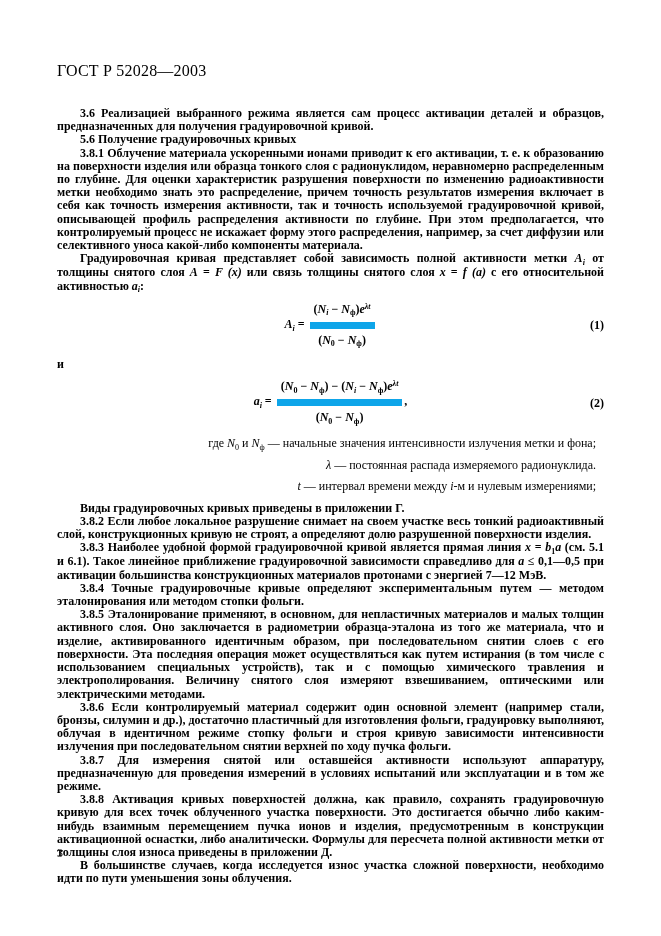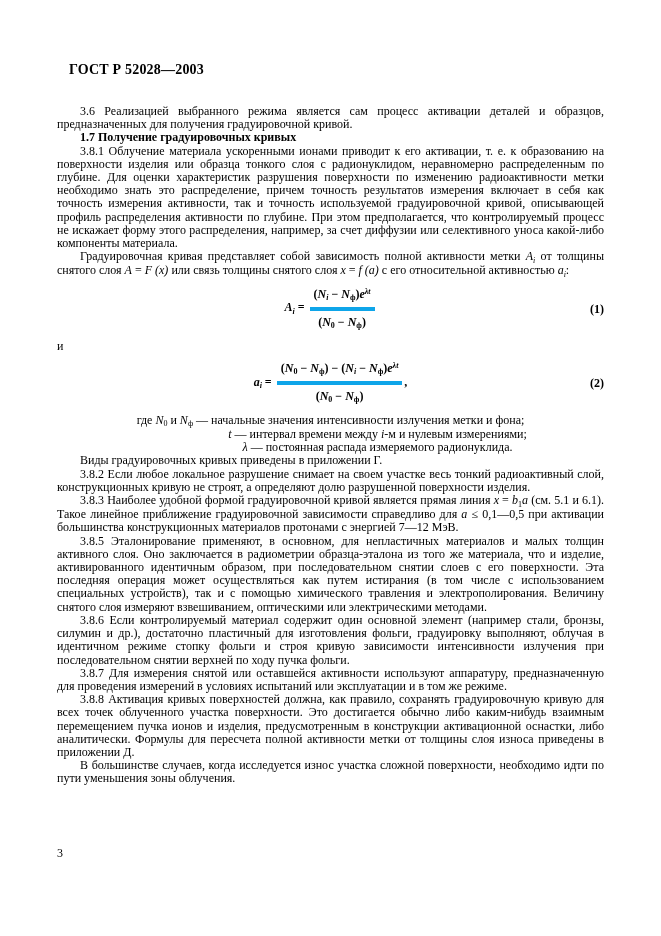--- a/index.html
+++ b/index.html
@@ -13,31 +13,32 @@
     font-family: "Liberation Serif", serif;
     overflow: hidden;
   }
   .content {
     position: absolute;
     left: 57px;
     top: 62px;
     width: 547px;
   }
   .doc-header {
-    font-size: 14px;
-    font-weight: bold;
-    margin: 0 0 27px 12px;
+    font-size: 16px;
+    font-weight: normal;
+    margin: 0 0 27px 0;
     letter-spacing: 0.2px;
   }
   .para {
     margin: 0;
     font-size: 12px;
     line-height: 13.2px;
     text-align: justify;
     text-indent: 23px;
+    font-weight: bold;
   }
   .para.noindent { text-indent: 0; }
   .para.bold { font-weight: bold; }
   .it { font-style: italic; }
   .bd { font-weight: bold; }
   .rs { font-size: 8px; position: relative; top: 2.5px; }
   .rp { font-size: 8px; position: relative; top: -4px; }
   .eqrow {
     position: relative;
     margin: 5px 0 6px 0;
@@ -45,55 +46,55 @@
     line-height: 20px;
     font-weight: bold;
   }
   .eqmid { display: block; text-align: center; }
   .frac {
     display: inline-block;
     vertical-align: middle;
     text-align: center;
     margin: 0 2px;
   }
-  .fnum { display: block; padding: 0 4px 1px 4px; border-bottom: 4px solid #0ea5e9; }
+  .fnum { display: block; padding: 0 4px 1px 4px; border-bottom: 7px solid #0ea5e9; }
   .fden { display: block; padding: 1px 4px 0 4px; }
   .eqnum {
     position: absolute;
     right: 0;
     top: 50%;
     transform: translateY(-50%);
     font-size: 12px;
   }
   .defs { margin: 0; }
   .defline {
-    margin: 0;
+    margin: 8px;
     font-size: 12px;
     line-height: 13.2px;
-    text-align: center;
+    text-align: right;
   }
   .defline.hang { padding-left: 94px; }
   .footer-num {
     position: absolute;
     top: 846px;
     font-size: 12px;
   }
   .footer-left { left: 57px; }
   .footer-center { left: 0; width: 661px; text-align: center; }
 </style>
 </head>
 <body>
 
 <div class="page">
   <div class="content">
 
     <div class="doc-header">ГОСТ Р 52028—2003</div>
 
     <p class="para"><span>3.6 Реализацией выбранного режима является сам процесс активации деталей и образцов, предназначенных для получения градуировочной кривой.</span></p>
-    <p class="para bold"><span class="bd">1.7 Получение градуировочных кривых</span></p>
+    <p class="para bold"><span class="bd">5.6 Получение градуировочных кривых</span></p>
     <p class="para"><span>3.8.1 Облучение материала ускоренными ионами приводит к его активации, т. е. к образованию на поверхности изделия или образца тонкого слоя с радионуклидом, неравномерно распределенным по глубине. Для оценки характеристик разрушения поверхности по изменению радиоактивности метки необходимо знать это распределение, причем точность результатов измерения включает в себя как точность измерения активности, так и точность используемой градуировочной кривой, описывающей профиль распределения активности по глубине. При этом предполагается, что контролируемый процесс не искажает форму этого распределения, например, за счет диффузии или селективного уноса какой-либо компоненты материала.</span></p>
     <p class="para"><span>Градуировочная кривая представляет собой зависимость полной активности метки </span><span class="it">A</span><span class="it rs">i</span><span> от толщины снятого слоя </span><span class="it">A</span><span> = </span><span class="it">F (x)</span><span> или связь толщины снятого слоя </span><span class="it">x</span><span> = </span><span class="it">f (a)</span><span> с его относительной активностью </span><span class="it">a</span><span class="it rs">i</span><span>:</span></p>
 
     <div class="eqrow">
       <span class="eqmid">
         <span><span class="it">A</span><span class="it rs">i</span><span> = </span></span><span class="frac"><span class="fnum"><span>(</span><span class="it">N</span><span class="it rs">i</span><span> − </span><span class="it">N</span><span class="rs">ф</span><span>)</span><span class="it">e</span><span class="it rp">λt</span></span><span class="fden"><span>(</span><span class="it">N</span><span class="rs">0</span><span> − </span><span class="it">N</span><span class="rs">ф</span><span>)</span></span></span><span></span>
       </span>
       <span class="eqnum">(1)</span>
     </div>
 
@@ -101,27 +102,28 @@
 
     <div class="eqrow">
       <span class="eqmid">
         <span><span class="it">a</span><span class="it rs">i</span><span> = </span></span><span class="frac"><span class="fnum"><span>(</span><span class="it">N</span><span class="rs">0</span><span> − </span><span class="it">N</span><span class="rs">ф</span><span>) − (</span><span class="it">N</span><span class="it rs">i</span><span> − </span><span class="it">N</span><span class="rs">ф</span><span>)</span><span class="it">e</span><span class="it rp">λt</span></span><span class="fden"><span>(</span><span class="it">N</span><span class="rs">0</span><span> − </span><span class="it">N</span><span class="rs">ф</span><span>)</span></span></span><span><span>,</span></span>
       </span>
       <span class="eqnum">(2)</span>
     </div>
 
     <div class="defs">
       <p class="defline"><span>где </span><span class="it">N</span><span class="rs">0</span><span> и </span><span class="it">N</span><span class="rs">ф</span><span> — начальные значения интенсивности излучения метки и фона;</span></p>
+      <p class="defline hang"><span class="it">λ</span><span> — постоянная распада измеряемого радионуклида.</span></p>
       <p class="defline hang"><span class="it">t</span><span> — интервал времени между </span><span class="it">i</span><span>-м и нулевым измерениями;</span></p>
-      <p class="defline hang"><span class="it">λ</span><span> — постоянная распада измеряемого радионуклида.</span></p>
     </div>
 
     <p class="para"><span>Виды градуировочных кривых приведены в приложении Г.</span></p>
     <p class="para"><span>3.8.2 Если любое локальное разрушение снимает на своем участке весь тонкий радиоактивный слой, конструкционных кривую не строят, а определяют долю разрушенной поверхности изделия.</span></p>
     <p class="para"><span>3.8.3 Наиболее удобной формой градуировочной кривой является прямая линия </span><span class="it">x</span><span> = </span><span class="it">b</span><span class="rs">1</span><span class="it">a</span><span> (см. 5.1 и 6.1). Такое линейное приближение градуировочной зависимости справедливо для </span><span class="it">a</span><span> ≤ 0,1—0,5 при активации большинства конструкционных материалов протонами с энергией 7—12 МэВ.</span></p>
+    <p class="para"><span>3.8.4 Точные градуировочные кривые определяют экспериментальным путем — методом эталонирования или методом стопки фольги.</span></p>
     <p class="para"><span>3.8.5 Эталонирование применяют, в основном, для непластичных материалов и малых толщин активного слоя. Оно заключается в радиометрии образца-эталона из того же материала, что и изделие, активированного идентичным образом, при последовательном снятии слоев с его поверхности. Эта последняя операция может осуществляться как путем истирания (в том числе с использованием специальных устройств), так и с помощью химического травления и электрополирования. Величину снятого слоя измеряют взвешиванием, оптическими или электрическими методами.</span></p>
     <p class="para"><span>3.8.6 Если контролируемый материал содержит один основной элемент (например стали, бронзы, силумин и др.), достаточно пластичный для изготовления фольги, градуировку выполняют, облучая в идентичном режиме стопку фольги и строя кривую зависимости интенсивности излучения при последовательном снятии верхней по ходу пучка фольги.</span></p>
     <p class="para"><span>3.8.7 Для измерения снятой или оставшейся активности используют аппаратуру, предназначенную для проведения измерений в условиях испытаний или эксплуатации и в том же режиме.</span></p>
     <p class="para"><span>3.8.8 Активация кривых поверхностей должна, как правило, сохранять градуировочную кривую для всех точек облученного участка поверхности. Это достигается обычно либо каким-нибудь взаимным перемещением пучка ионов и изделия, предусмотренным в конструкции активационной оснастки, либо аналитически. Формулы для пересчета полной активности метки от толщины слоя износа приведены в приложении Д.</span></p>
     <p class="para"><span>В большинстве случаев, когда исследуется износ участка сложной поверхности, необходимо идти по пути уменьшения зоны облучения.</span></p>
 
   </div>
 
   <div class="footer-num footer-left">3</div>
 </div>

